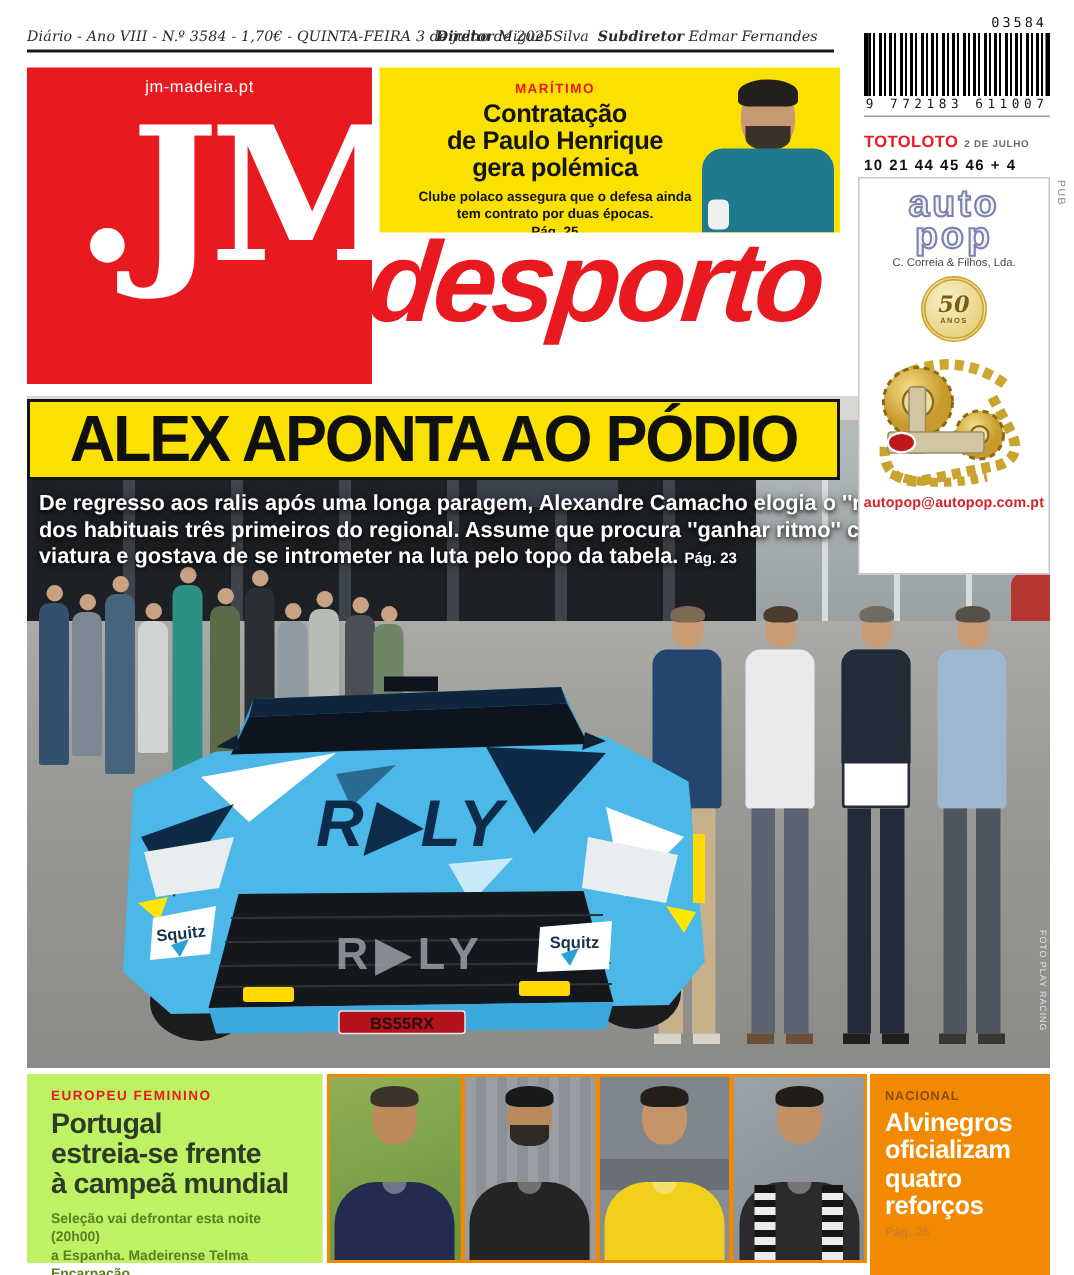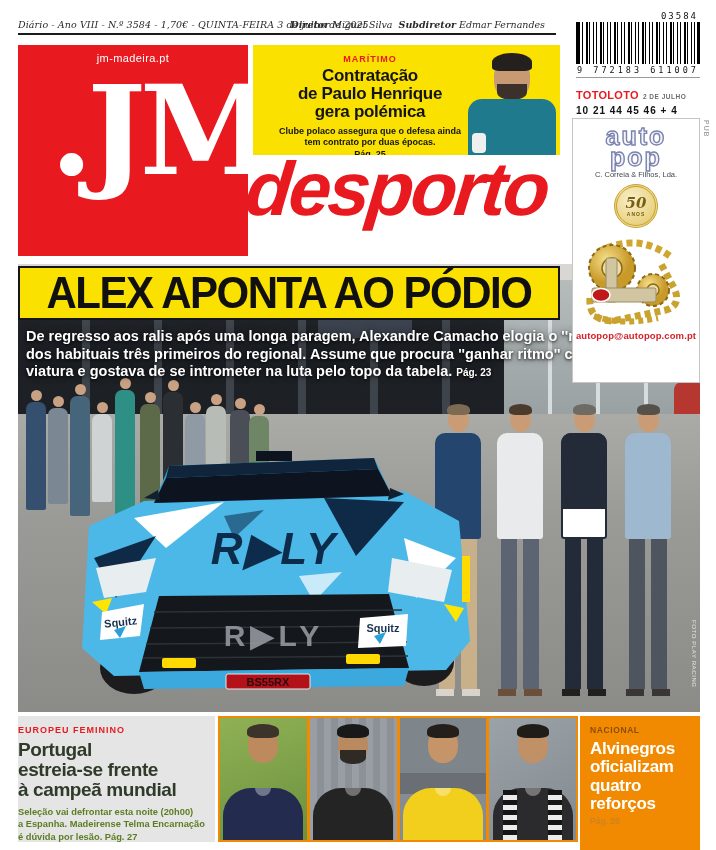--- a/index.html
+++ b/index.html
@@ -98,21 +98,21 @@
 
   .lead-band { position:absolute; left:0; top:2px; width:542px; height:54px; background:#fae100; border:2px solid #151515;
     display:flex; align-items:center; justify-content:center; z-index:4; }
   .lead-band span { font-weight:800; font-size:42px; letter-spacing:-1.5px; color:#101010; transform:scaleY(1.04); }
   .standfirst { position:absolute; left:8px; top:64px; width:652px; font-weight:bold; font-size:14.5px; line-height:1.22; color:#fff;
     text-shadow:0 1px 3px rgba(0,0,0,.85), 0 0 8px rgba(0,0,0,.45); z-index:4; }
   .standfirst .pref { font-size:10px; }
   .ph-credit { position:absolute; right:3px; top:356px; writing-mode:vertical-rl; font-size:6px; letter-spacing:.6px; color:#ececec; opacity:.9; z-index:4; }
 
   
-  .europeu { position:absolute; left:18px; top:716px; width:197px; height:126px; background:#e5e5e5; padding:9px 0; }
+  .europeu { position:absolute; left:18px; top:716px; width:197px; height:126px; background:#bef264; padding:9px 16px; }
   .e-headline { color:#2f3a28; font-weight:bold; font-size:19px; line-height:1.06; letter-spacing:-.4px; margin-top:5px; }
   .e-body { color:#5c7d22; font-weight:bold; font-size:9.3px; line-height:1.3; margin-top:6px; }
 
   .players { position:absolute; left:218px; top:716px; width:360px; height:126px; background:#f18a00; padding:2px; display:flex; gap:3px; }
   .pcell { flex:1; position:relative; overflow:hidden; }
   .pcell.c1 { background:linear-gradient(160deg,#90b054,#6b923f); }
   .pcell.c2 { background:repeating-linear-gradient(90deg,#989ea4 0 7px,#8b9197 7px 14px); }
   .pcell.c3 { background:linear-gradient(#7e858b 0 45%, #696f75 45% 62%, #858c92 62%); }
   .pcell.c4 { background:linear-gradient(150deg,#9ba2a8,#82898f); }
   .phd { position:absolute; top:10px; left:50%; transform:translateX(-50%); width:30px; height:35px; border-radius:46%; background:var(--skin,#c08b5f); }

